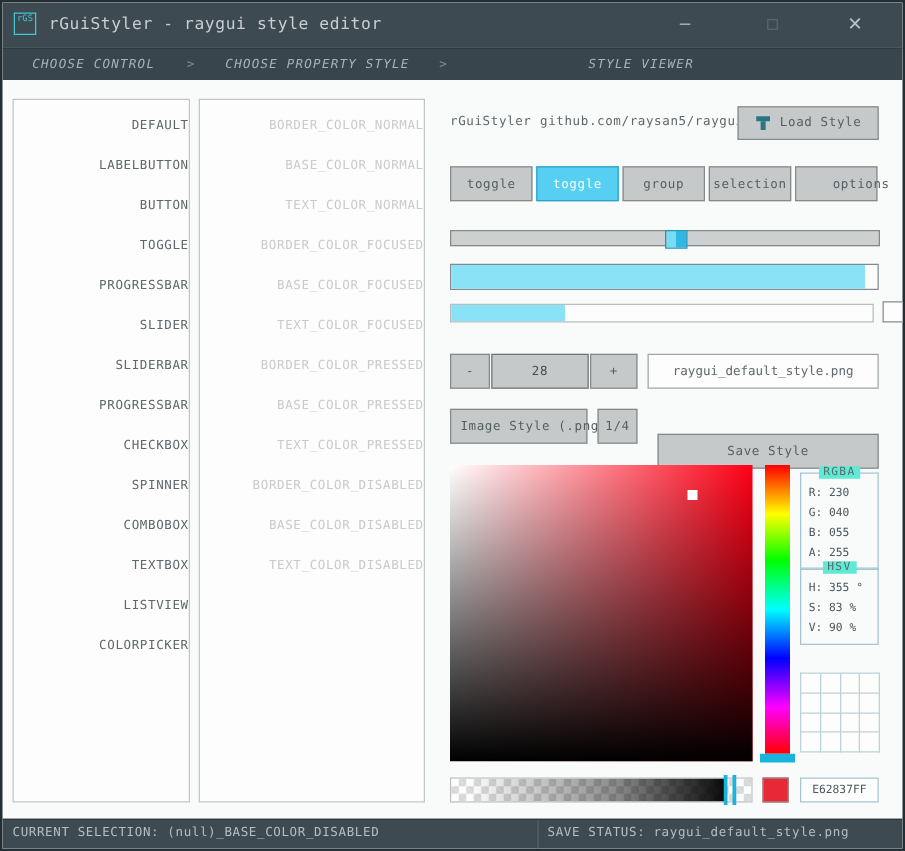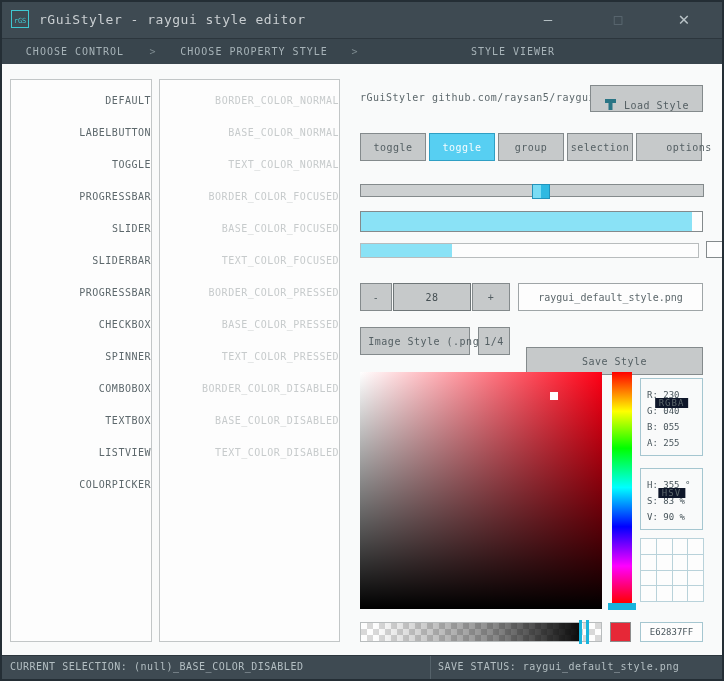--- a/index.html
+++ b/index.html
@@ -6,50 +6,50 @@
   .window{
     position:relative;width:724px;height:681px;box-sizing:border-box;
     border:2px solid #242e35;background:#f9fafa;overflow:hidden;
     font-family:"DejaVu Sans Mono","Liberation Mono",monospace;
     -webkit-font-smoothing:none;
   }
   
   .titlebar{position:absolute;left:0;top:0;right:0;height:36px;background:#3e4a52;}
   .app-icon{position:absolute;left:9px;top:8px;width:18px;height:18px;box-sizing:border-box;
     border:1px solid #3fc8d2;color:#3fc8d2;font-size:7px;line-height:8px;
-    display:flex;align-items:flex-end;justify-content:center;padding-bottom:2px;letter-spacing:0;}
+    display:flex;justify-content:center;padding-bottom:2px;letter-spacing:0;}
   .wtitle{position:absolute;left:37px;top:0;height:36px;line-height:36px;color:#c9ced1;
     font-size:13px;letter-spacing:0.5px;}
   .winbtn{position:absolute;top:0;width:36px;height:36px;line-height:34px;text-align:center;
     color:#b9c3c7;font-size:14px;cursor:pointer;}
   .winbtn.min{left:528px;}
   .winbtn.max{left:598px;color:#5f6d75;}
   .winbtn.close{left:664px;font-size:18px;}
   
   .tabbar{position:absolute;left:0;top:36px;right:0;height:25px;background:#39454d;
     border-top:1px solid #2c363d;display:flex;align-items:center;
     color:#a7b3b8;font-size:10px;letter-spacing:1px;}
-  .tabseg{text-align:center;cursor:pointer;}
+  .tabseg{text-align:center;cursor:pointer;font-style:italic;}
   .t1{width:146px;}.t2{width:192px;}.t3{width:306px;}
   .chev{width:10px;text-align:center;color:#7e8b91;font-size:10px;}
   
   .panel{position:absolute;background:#fdfdfd;border:1px solid #c2c6c7;box-sizing:border-box;padding-top:5px;}
   .controls-panel{left:8px;top:77px;width:142px;height:563px;}
   .props-panel{left:157px;top:77px;width:181px;height:563px;}
   .list-item{height:32px;line-height:32px;text-align:right;font-size:10px;
     letter-spacing:0.5px;color:#5d686c;cursor:pointer;white-space:nowrap;}
   .props-panel .list-item{color:#c7cbcc;}
   
   .abs{position:absolute;box-sizing:border-box;}
   .lbl{position:absolute;font-size:10px;color:#5d686c;letter-spacing:0.5px;white-space:nowrap;}
   .btn{position:absolute;box-sizing:border-box;background:#c6c9ca;border:1px solid #848a8c;
     color:#545f63;font-size:10px;letter-spacing:0.5px;display:flex;align-items:center;
     justify-content:center;cursor:pointer;white-space:nowrap;}
   .btn.active{background:#57cff2;border-color:#2f9fc4;color:#f4fcfe;}
-  .load-btn{left:588px;top:83px;width:113px;height:27px;gap:7px;align-items:flex-end;}
+  .load-btn{left:588px;top:83px;width:113px;height:27px;gap:7px;}
   .tg{top:131px;width:66px;height:28px;}
   .tg0{left:358px;}.tg1{left:427px;}.tg2{left:496px;}.tg3{left:565px;text-align:center;}.tg4{left:634px;padding-left:40px;}
   .slider-track{left:358px;top:182px;width:344px;height:13px;background:#cdd0d1;
     border:1px solid #848a8c;cursor:pointer;}
   .slider-handle{position:absolute;top:-1px;width:16px;height:13px;
     background:linear-gradient(to right,#7adcf4 50%,#2fb9e2 50%);border:1px solid #2293bb;cursor:grab;}
   .value-bar{left:358px;top:209px;width:343px;height:21px;background:#fdfdfd;
     border:1px solid #848a8c;cursor:pointer;}
   .value-fill{height:100%;background:#8ae2f6;}
   .progress{left:358px;top:241px;width:339px;height:15px;background:#fdfdfd;
@@ -69,25 +69,25 @@
   .save-btn{left:524px;top:325px;width:177px;height:28px;margin-top:20px;}
   
   .color-square{left:358px;top:370px;width:242px;height:237px;cursor:crosshair;
     background-image:linear-gradient(to top,#000,rgba(0,0,0,0)),linear-gradient(to right,#fff,#ff0015);}
   .color-marker{position:absolute;left:190px;top:20px;width:8px;height:8px;background:#fff;}
   .hue-bar{left:610px;top:370px;width:20px;height:231px;cursor:pointer;
     background:linear-gradient(#ff0000,#ffff00 17%,#00ff00 33%,#00ffff 50%,#0000ff 67%,#ff00ff 84%,#ff0000);}
   .hue-handle{left:606px;top:601px;width:28px;height:7px;background:#18b4dc;cursor:grab;}
   .group{position:absolute;box-sizing:border-box;border:1px solid #a5c6d0;background:transparent;}
   .group-title{position:absolute;top:-6px;left:50%;transform:translateX(-50%);
-    background:#0f172a;padding:0 4px;font-size:9px;color:#5d686c;letter-spacing:1px;margin-top:25px;}
+    background:#5eead4;padding:0 4px;font-size:9px;color:#5d686c;letter-spacing:1px;}
   .group-row{height:16px;line-height:16px;font-size:9px;color:#49565c;
     padding-left:6px;white-space:nowrap;}
   .rgba-group{left:638px;top:376px;width:63px;height:78px;padding-top:8px;}
-  .hsv-group{left:638px;top:466px;width:63px;height:62px;padding-top:8px;}
+  .hsv-group{left:638px;top:452px;width:63px;height:62px;padding-top:8px;}
   .swatch-grid{left:638px;top:536px;width:64px;height:64px;display:grid;
     grid-template-columns:repeat(4,1fr);grid-template-rows:repeat(4,1fr);
     border-top:1px solid #b9d2da;border-left:1px solid #b9d2da;background:#fdfdfd;}
   .swatch-cell{border-right:1px solid #b9d2da;border-bottom:1px solid #b9d2da;cursor:pointer;}
   .alpha-bar{left:358px;top:620px;width:242px;height:20px;border:1px solid #b8bcbd;cursor:pointer;}
   .alpha-checker{position:absolute;inset:0;
     background-image:linear-gradient(45deg,#d8d8d8 25%,transparent 25%,transparent 75%,#d8d8d8 75%),
                      linear-gradient(45deg,#d8d8d8 25%,#fdfdfd 25%,#fdfdfd 75%,#d8d8d8 75%);
     background-size:12px 12px;background-position:0 0,6px 6px;}
   .alpha-overlay{position:absolute;inset:0;
@@ -130,20 +130,21 @@
     <div class="tabseg t1">CHOOSE CONTROL</div>
     <div class="chev">&gt;</div>
     <div class="tabseg t2">CHOOSE PROPERTY STYLE</div>
     <div class="chev">&gt;</div>
     <div class="tabseg t3">STYLE VIEWER</div>
   </div>
 
   <div class="panel controls-panel">
     <div class="list-item">DEFAULT</div>
     <div class="list-item">LABELBUTTON</div>
+    <div class="list-item">BUTTON</div>
     <div class="list-item">TOGGLE</div>
     <div class="list-item">PROGRESSBAR</div>
     <div class="list-item">SLIDER</div>
     <div class="list-item">SLIDERBAR</div>
     <div class="list-item">PROGRESSBAR</div>
     <div class="list-item">CHECKBOX</div>
     <div class="list-item">SPINNER</div>
     <div class="list-item">COMBOBOX</div>
     <div class="list-item">TEXTBOX</div>
     <div class="list-item">LISTVIEW</div>

